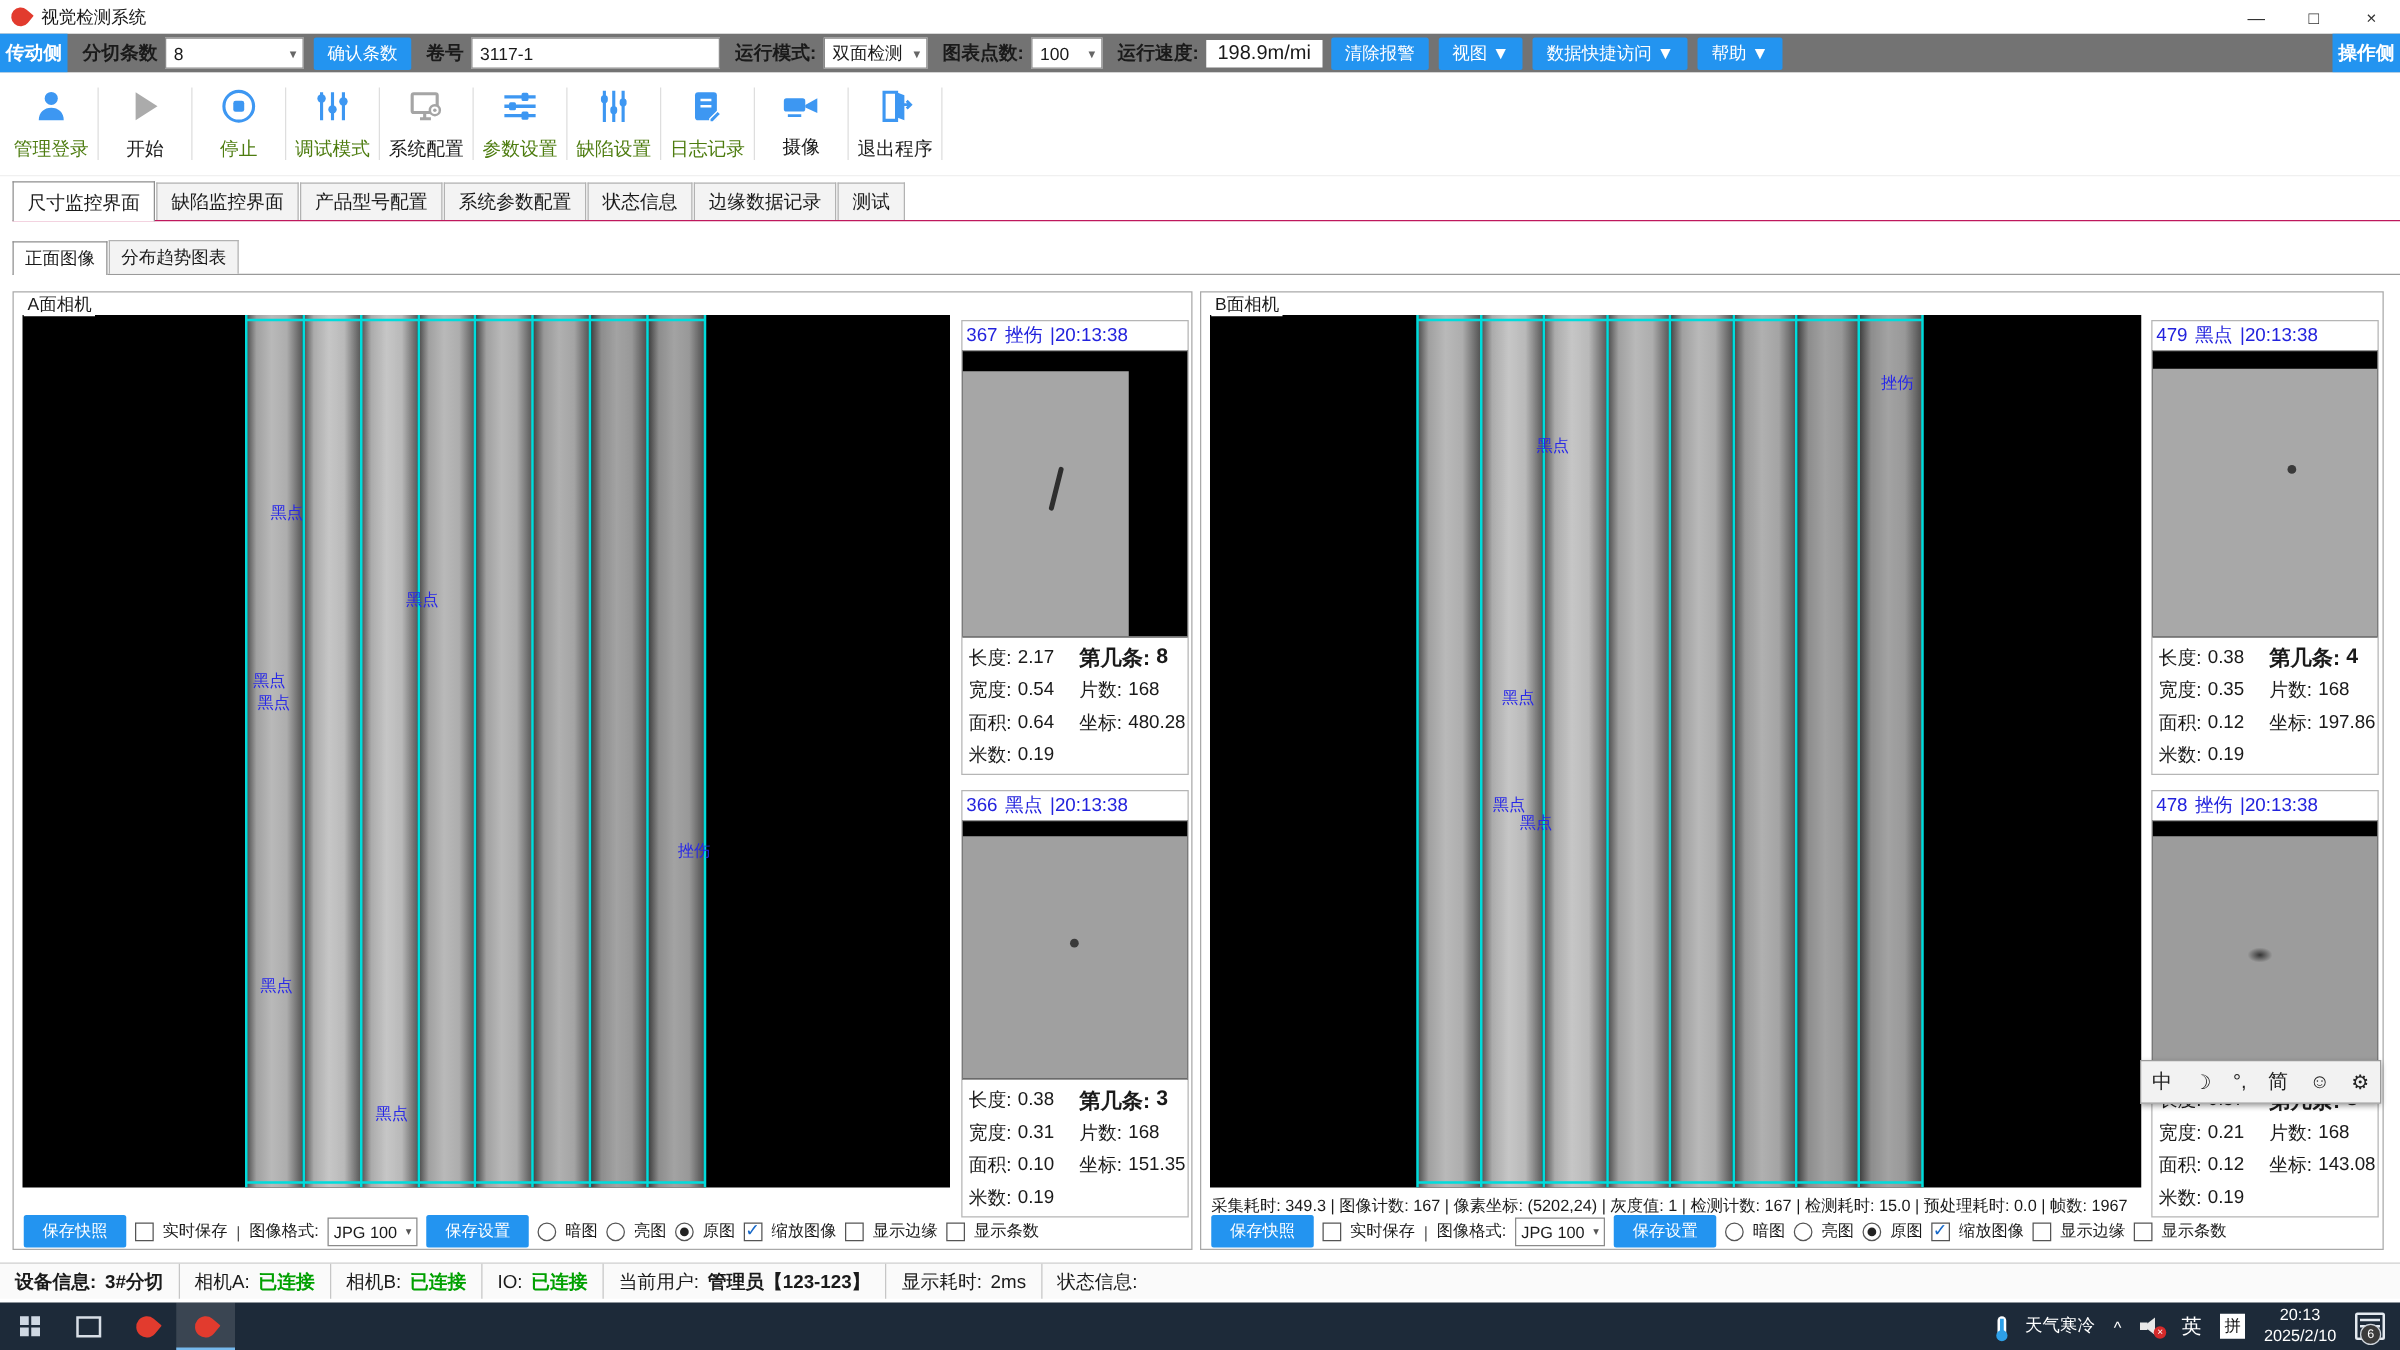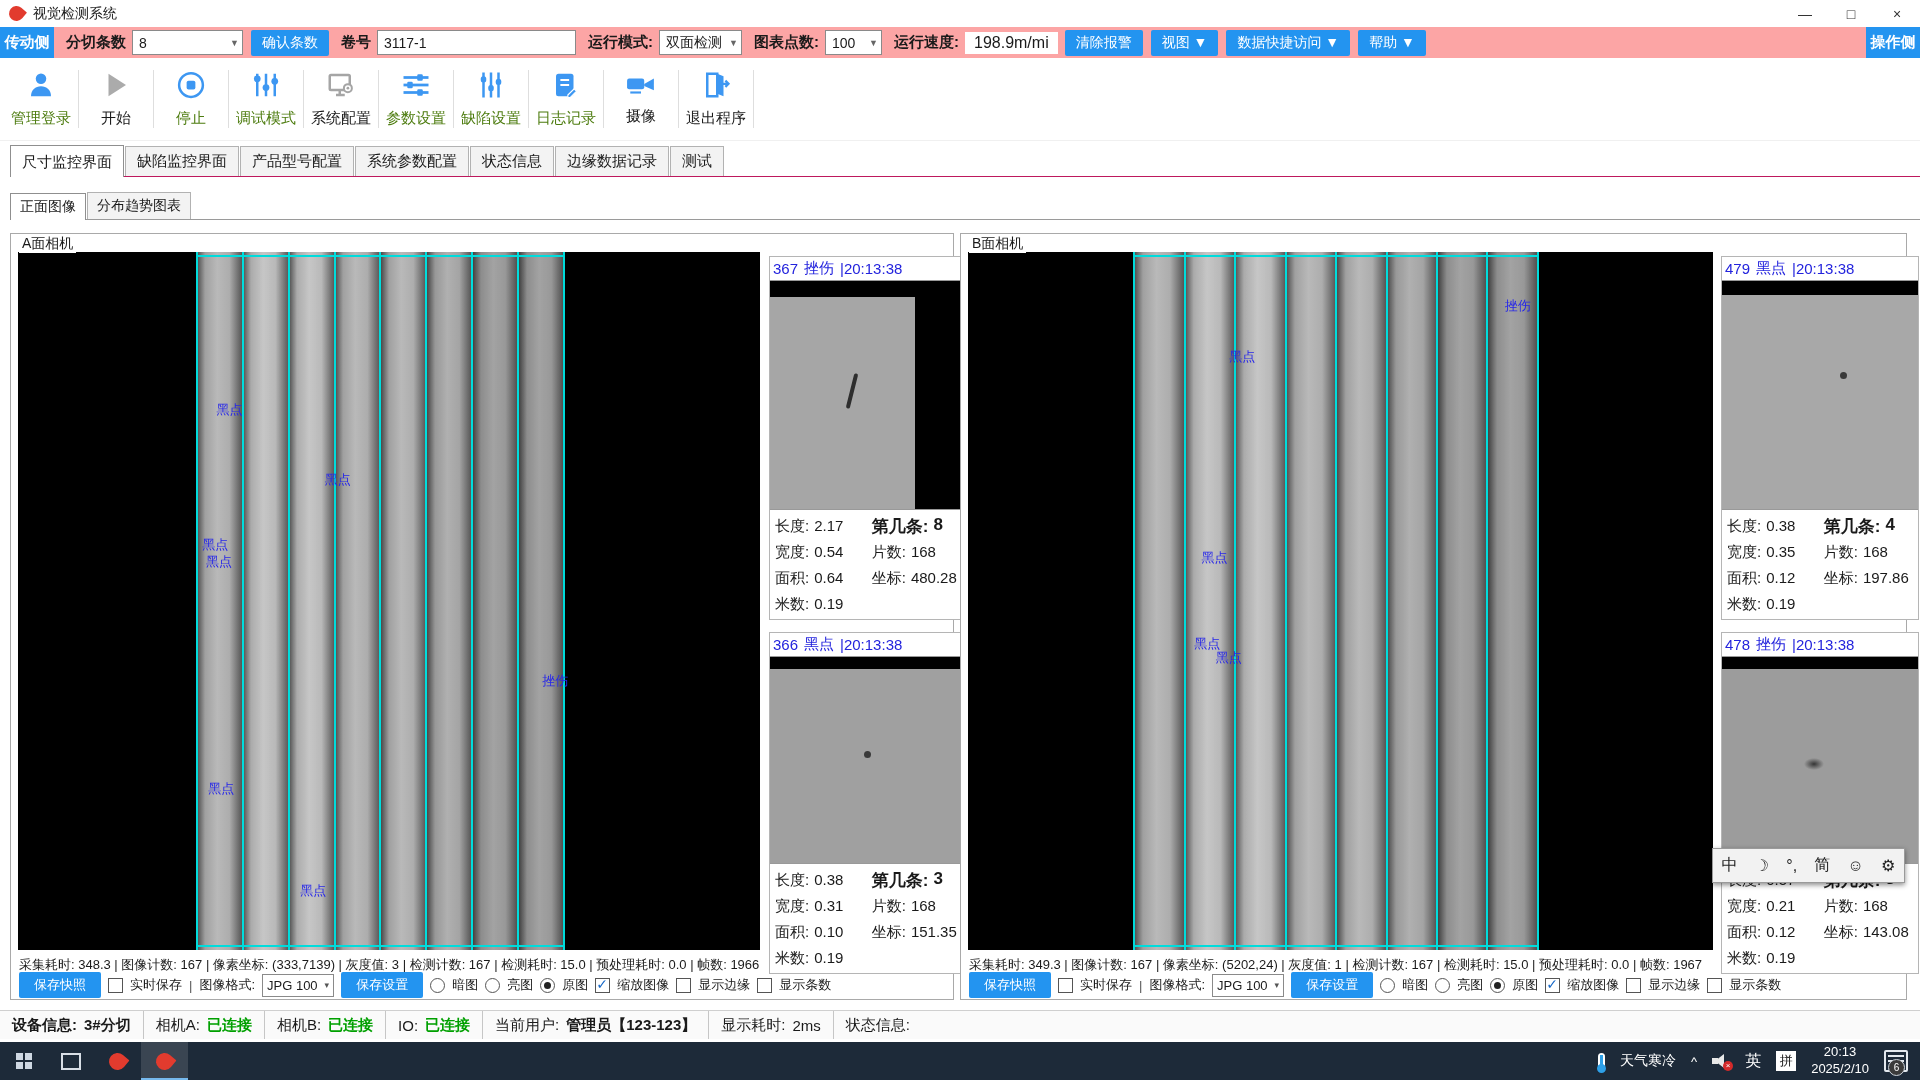--- a/index.html
+++ b/index.html
@@ -8,21 +8,21 @@
   
   .titlebar{position:absolute;left:0;top:0;width:100%;height:27px;background:#fff;
             display:flex;align-items:center;border-bottom:1px solid #e8e8e8;}
   .app-logo{width:15px;height:15px;margin-left:9px;background:#e23b2e;
             border-radius:55% 5% 55% 55%;transform:rotate(40deg);}
   .app-title{margin-left:9px;font-size:14px;}
   .win-btns{margin-left:auto;display:flex;height:100%;}
   .win-btn{width:46px;height:100%;display:flex;align-items:center;justify-content:center;
            font-size:14px;color:#333;}
   
-  .toolbar{position:absolute;left:0;top:27px;width:100%;height:31px;background:#fca5a5;
+  .toolbar{position:absolute;left:0;top:27px;width:100%;height:31px;background:#737373;
            border-bottom:1px solid #dcdcdc;display:flex;align-items:center;font-size:15px;}
   .side-btn{height:31px;min-width:54px;background:#2394f0;color:#fff;font-weight:bold;
             display:flex;align-items:center;justify-content:center;}
   .tb-label{font-weight:bold;margin:0 6px 0 12px;white-space:nowrap;}
   .combo{display:inline-flex;align-items:center;background:#fff;border:1px solid #8a8a8a;
          height:23px;padding:0 3px 0 6px;font-size:14px;}
   .combo .arr{margin-left:8px;color:#666;font-size:9px;}
   .textbox{display:inline-flex;align-items:center;background:#fff;border:1px solid #8a8a8a;
            height:23px;padding:0 6px;font-size:14px;}
   .bbtn{background:#2394f0;color:#fff;border-radius:2px;padding:4px 11px;font-size:14px;
@@ -53,21 +53,21 @@
   .strip-region{position:absolute;top:0;height:100%;display:flex;}
   .strip-cell{flex:1;background:linear-gradient(90deg,#4a4a4a 0%,#a0a0a0 18%,#b9b9b9 45%,#adadad 72%,#555 100%);}
   .strip-cell + .strip-cell{border-left:1px solid #383838;}
   .strip-cell:nth-child(2),.strip-cell:nth-child(3){filter:brightness(1.07);}
   .strip-cell:nth-child(6){filter:brightness(.95);}
   .strip-cell:nth-child(7),.strip-cell:nth-child(8){filter:brightness(.88);}
   .cyan-line{position:absolute;top:0;width:2px;height:100%;background:#00dcdc;z-index:3;}
   .cyan-h{position:absolute;height:2px;background:#00dcdc;z-index:3;}
   .defect-label{position:absolute;color:#2727e8;font-size:13px;z-index:4;transform:translate(-50%,-50%);white-space:nowrap;}
   
-  .cards{position:absolute;top:22px;width:198px;height:700px;display:flex;flex-direction:column;gap:12px;}
+  .cards{position:absolute;top:22px;width:182px;height:700px;display:flex;flex-direction:column;gap:12px;}
   #panel-a .cards{left:758px;} #panel-b .cards{left:760px;}
   .card{border:1px solid #b5b5b5;background:#fff;}
   .card-head{height:23px;display:flex;gap:6px;align-items:center;color:#2323dd;font-size:15px;padding-left:3px;}
   .thumb{position:relative;background:#000;overflow:hidden;border-top:1px solid #999;border-bottom:1px solid #999;}
   .thumb.t1{height:228px;} .thumb.t2{height:206px;}
   .patch{position:absolute;background:#a6a6a6;}
   .patch.p-scratch{left:0;top:7%;width:74%;height:93%;}
   .patch.p-full{left:0;top:6%;width:100%;height:94%;background:#a0a0a0;}
   .mark-scratch{position:absolute;left:55%;top:36%;width:4px;height:36px;background:#2e2e2e;
                 transform:rotate(14deg);border-radius:2px;}
@@ -435,21 +435,20 @@
               </span>
             <span class="fcell r">
                 <span></span>
                 <span></span>
               </span>
           </div>
         </div>
       </div>
     </div>
 
-    <div class="panel-status">采集耗时: 348.3 | 图像计数: 167 | 像素坐标: (333,7139) | 灰度值: 3 | 检测计数: 167 | 检测耗时: 15.0 | 预处理耗时: 0.0 | 帧数: 1966</div>
     <div class="panel-controls">
       <span class="sbtn">保存快照</span>
       <span class="cb"></span>
       <span>实时保存</span>
       <span class="ctl-sep">|</span>
       <span>图像格式:</span>
       <span class="mini-combo">
           <span>JPG 100</span>
           <span class="arr">▾</span>
         </span>

